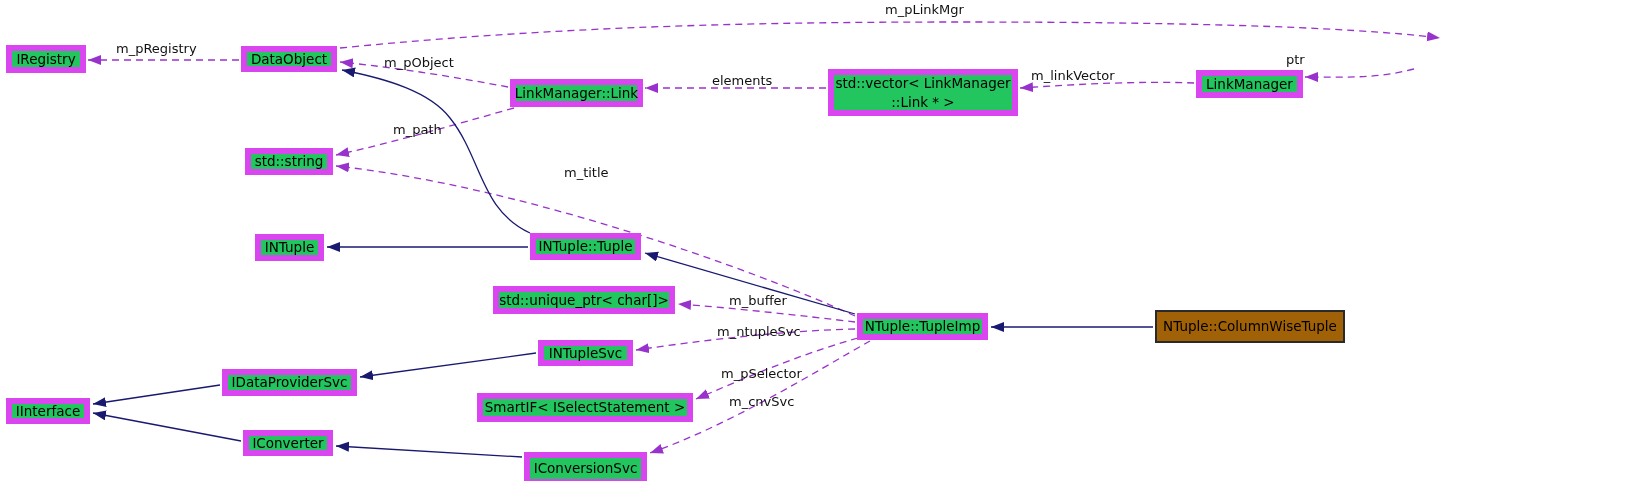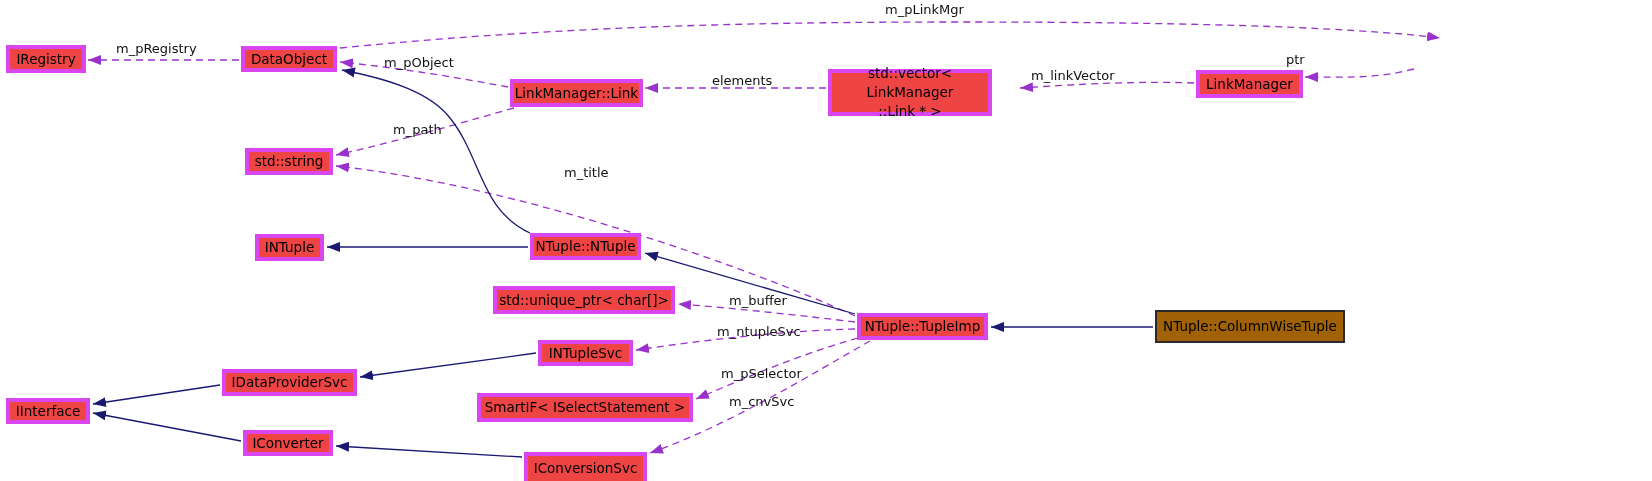--- a/index.html
+++ b/index.html
@@ -8,22 +8,22 @@
     width: 1652px;
     height: 481px;
     background: #ffffff;
     font-family: "DejaVu Sans", "Liberation Sans", sans-serif;
     overflow: hidden;
   }
   #edges { position: absolute; left: 0; top: 0; }
   .node {
     position: absolute;
     box-sizing: border-box;
-    background: #ef4444;
-    border: 4px solid #d946ef;
+    background: #22c55e;
+    border: 6px solid #d946ef;
     color: #000000;
     font-size: 13.5px;
     line-height: 1.4;
     display: flex;
     align-items: center;
     justify-content: center;
     text-align: center;
     white-space: pre-line;
     cursor: pointer;
     z-index: 2;
@@ -78,26 +78,26 @@
       <path d="M 536,353 L 360,377" marker-end="url(#ah-inherit)"></path>
       <path d="M 220,385 L 93,404" marker-end="url(#ah-inherit)"></path>
       <path d="M 241,441 L 93,413" marker-end="url(#ah-inherit)"></path>
       <path d="M 522,457 L 336,446" marker-end="url(#ah-inherit)"></path>
     </g>
   </svg>
 
   <div class="node" style="left:6px;top:45px;width:80px;height:28px">IRegistry</div>
   <div class="node" style="left:241px;top:46px;width:96px;height:26px">DataObject</div>
   <div class="node" style="left:510px;top:79px;width:133px;height:28px">LinkManager::Link</div>
-  <div class="node" style="left:828px;top:69px;width:164px;height:47px">std::vector&lt; LinkManager
+  <div class="node" style="left:828px;top:69px;width:190px;height:47px">std::vector&lt; LinkManager
 ::Link * &gt;</div>
   <div class="node" style="left:1196px;top:70px;width:107px;height:28px">LinkManager</div>
   <div class="node" style="left:245px;top:148px;width:88px;height:27px">std::string</div>
   <div class="node" style="left:255px;top:234px;width:69px;height:27px">INTuple</div>
-  <div class="node" style="left:530px;top:233px;width:111px;height:27px">NTuple::NTuple</div>
+  <div class="node" style="left:530px;top:233px;width:111px;height:27px">INTuple::Tuple</div>
   <div class="node" style="left:493px;top:286px;width:182px;height:28px">std::unique_ptr&lt; char[]&gt;</div>
   <div class="node" style="left:857px;top:313px;width:131px;height:27px">NTuple::TupleImp</div>
   <div class="node highlight" style="left:1155px;top:310px;width:190px;height:33px">NTuple::ColumnWiseTuple</div>
   <div class="node" style="left:538px;top:340px;width:95px;height:26px">INTupleSvc</div>
   <div class="node" style="left:222px;top:369px;width:135px;height:27px">IDataProviderSvc</div>
   <div class="node" style="left:6px;top:398px;width:84px;height:26px">IInterface</div>
   <div class="node" style="left:477px;top:393px;width:216px;height:29px">SmartIF&lt; ISelectStatement &gt;</div>
   <div class="node" style="left:243px;top:430px;width:90px;height:26px">IConverter</div>
   <div class="node" style="left:524px;top:452px;width:123px;height:33px">IConversionSvc</div>
 

